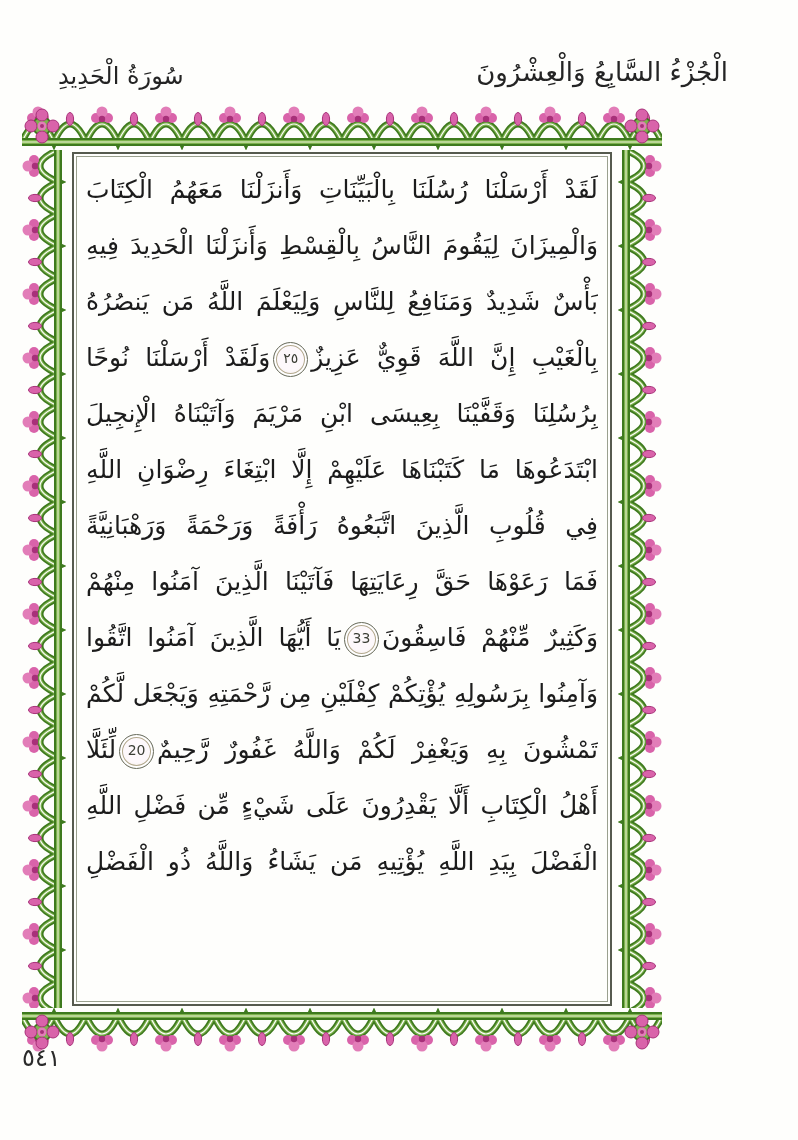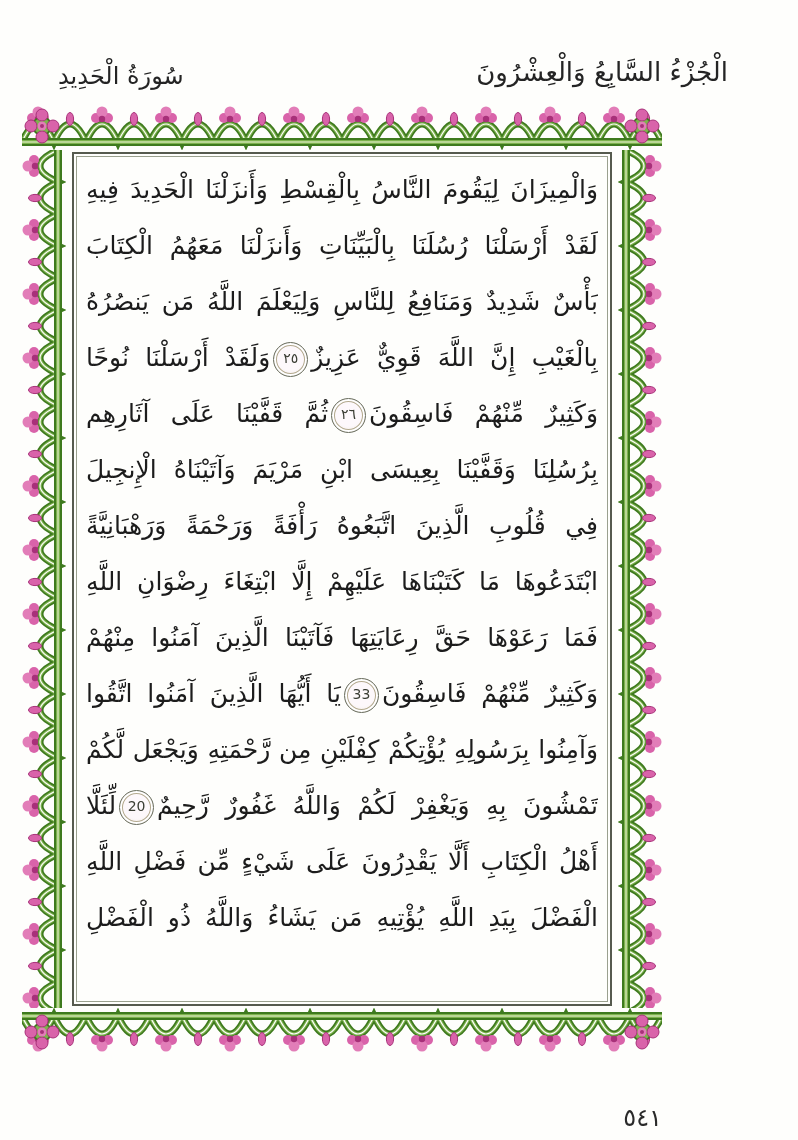--- a/index.html
+++ b/index.html
@@ -50,22 +50,22 @@
     border-radius:50%;text-align:right;vertical-align:middle;
     font-size:14px;color:#3a3d34;margin:0 3px;
     border:1px solid #6b6f60;
     box-shadow:inset 0 0 0 2px #ffffff, inset 0 0 0 3px #b3a98e;
     background:radial-gradient(circle at 50% 40%, #fdf8fb 55%, #e9e2d4 100%);
     text-align-last:center;
   }
 
   
   .pagenum{
-    position:absolute;left:22px;top:1104px;width:640px;
-    text-align:right;font-size:24px;color:#2a2a2a;direction:rtl;
+    position:absolute;left:22px;top:1044px;width:640px;
+    text-align:left;font-size:24px;color:#2a2a2a;direction:rtl;
   }
 </style>
 </head>
 <body>
 
 <div class="page">
 
   <div class="hdr hdr-juz">الْجُزْءُ السَّابِعُ وَالْعِشْرُونَ</div>
   <div class="hdr hdr-surah">سُورَةُ الْحَدِيدِ</div>
 
@@ -188,28 +188,27 @@
       <circle cx="19" cy="30" r="6" fill="#d963aa" stroke="#a83079" stroke-width="1"></circle>
       <circle cx="8" cy="19" r="6" fill="#d963aa" stroke="#a83079" stroke-width="1"></circle>
       <circle cx="30" cy="19" r="6" fill="#d963aa" stroke="#a83079" stroke-width="1"></circle>
       <circle cx="19" cy="19" r="4.5" fill="#e27db8"></circle>
         <circle cx="19" cy="19" r="2" fill="#a83079"></circle>
     </svg>
 
     <div class="inner-frame">
       <div class="inner-frame2">
         <div class="text-area">
+            <div class="qline"><span>لَقَدْ أَرْسَلْنَا رُسُلَنَا بِالْبَيِّنَاتِ وَأَنزَلْنَا مَعَهُمُ الْكِتَابَ</span></div>
             <div class="qline"><span>وَالْمِيزَانَ لِيَقُومَ النَّاسُ بِالْقِسْطِ وَأَنزَلْنَا الْحَدِيدَ فِيهِ</span></div>
-            <div class="qline"><span>لَقَدْ أَرْسَلْنَا رُسُلَنَا بِالْبَيِّنَاتِ وَأَنزَلْنَا مَعَهُمُ الْكِتَابَ</span></div>
             <div class="qline"><span>بَأْسٌ شَدِيدٌ وَمَنَافِعُ لِلنَّاسِ وَلِيَعْلَمَ اللَّهُ مَن يَنصُرُهُ وَرُسُلَهُ</span></div>
             <div class="qline"><span>بِالْغَيْبِ إِنَّ اللَّهَ قَوِيٌّ عَزِيزٌ</span><span class="vmark">٢٥</span><span>وَلَقَدْ أَرْسَلْنَا نُوحًا وَإِبْرَاهِيمَ</span></div>
-            <div class="qline"><span>وَكَثِيرٌ مِّنْهُمْ فَاسِقُونَ</span><span class="vmark">٢٦</span><span>ثُمَّ قَفَّيْنَا عَلَى آثَارِهِم</span></div>
             <div class="qline"><span>بِرُسُلِنَا وَقَفَّيْنَا بِعِيسَى ابْنِ مَرْيَمَ وَآتَيْنَاهُ الْإِنجِيلَ وَجَعَلْنَا</span></div>
+            <div class="qline"><span>ابْتَدَعُوهَا مَا كَتَبْنَاهَا عَلَيْهِمْ إِلَّا ابْتِغَاءَ رِضْوَانِ اللَّهِ</span></div>
             <div class="qline"><span>فِي قُلُوبِ الَّذِينَ اتَّبَعُوهُ رَأْفَةً وَرَحْمَةً وَرَهْبَانِيَّةً</span></div>
-            <div class="qline"><span>ابْتَدَعُوهَا مَا كَتَبْنَاهَا عَلَيْهِمْ إِلَّا ابْتِغَاءَ رِضْوَانِ اللَّهِ</span></div>
             <div class="qline"><span>فَمَا رَعَوْهَا حَقَّ رِعَايَتِهَا فَآتَيْنَا الَّذِينَ آمَنُوا مِنْهُمْ أَجْرَهُمْ</span></div>
             <div class="qline"><span>وَكَثِيرٌ مِّنْهُمْ فَاسِقُونَ</span><span class="vmark">33</span><span>يَا أَيُّهَا الَّذِينَ آمَنُوا اتَّقُوا اللَّهَ</span></div>
             <div class="qline"><span>وَآمِنُوا بِرَسُولِهِ يُؤْتِكُمْ كِفْلَيْنِ مِن رَّحْمَتِهِ وَيَجْعَل لَّكُمْ نُورًا</span></div>
             <div class="qline"><span>تَمْشُونَ بِهِ وَيَغْفِرْ لَكُمْ وَاللَّهُ غَفُورٌ رَّحِيمٌ</span><span class="vmark">20</span><span>لِّئَلَّا يَعْلَمَ</span></div>
             <div class="qline"><span>أَهْلُ الْكِتَابِ أَلَّا يَقْدِرُونَ عَلَى شَيْءٍ مِّن فَضْلِ اللَّهِ وَأَنَّ</span></div>
             <div class="qline"><span>الْفَضْلَ بِيَدِ اللَّهِ يُؤْتِيهِ مَن يَشَاءُ وَاللَّهُ ذُو الْفَضْلِ الْعَظِيمِ</span></div>
           </div>
       </div>
     </div>
   </div>

